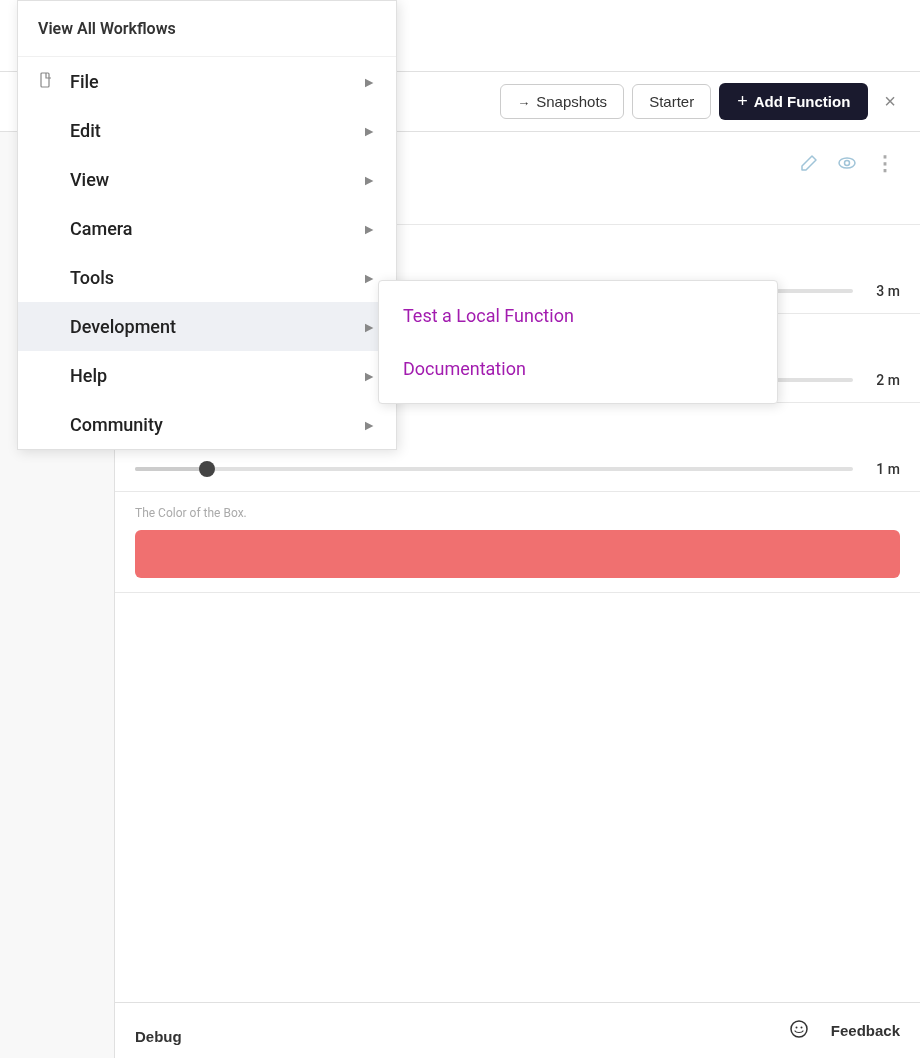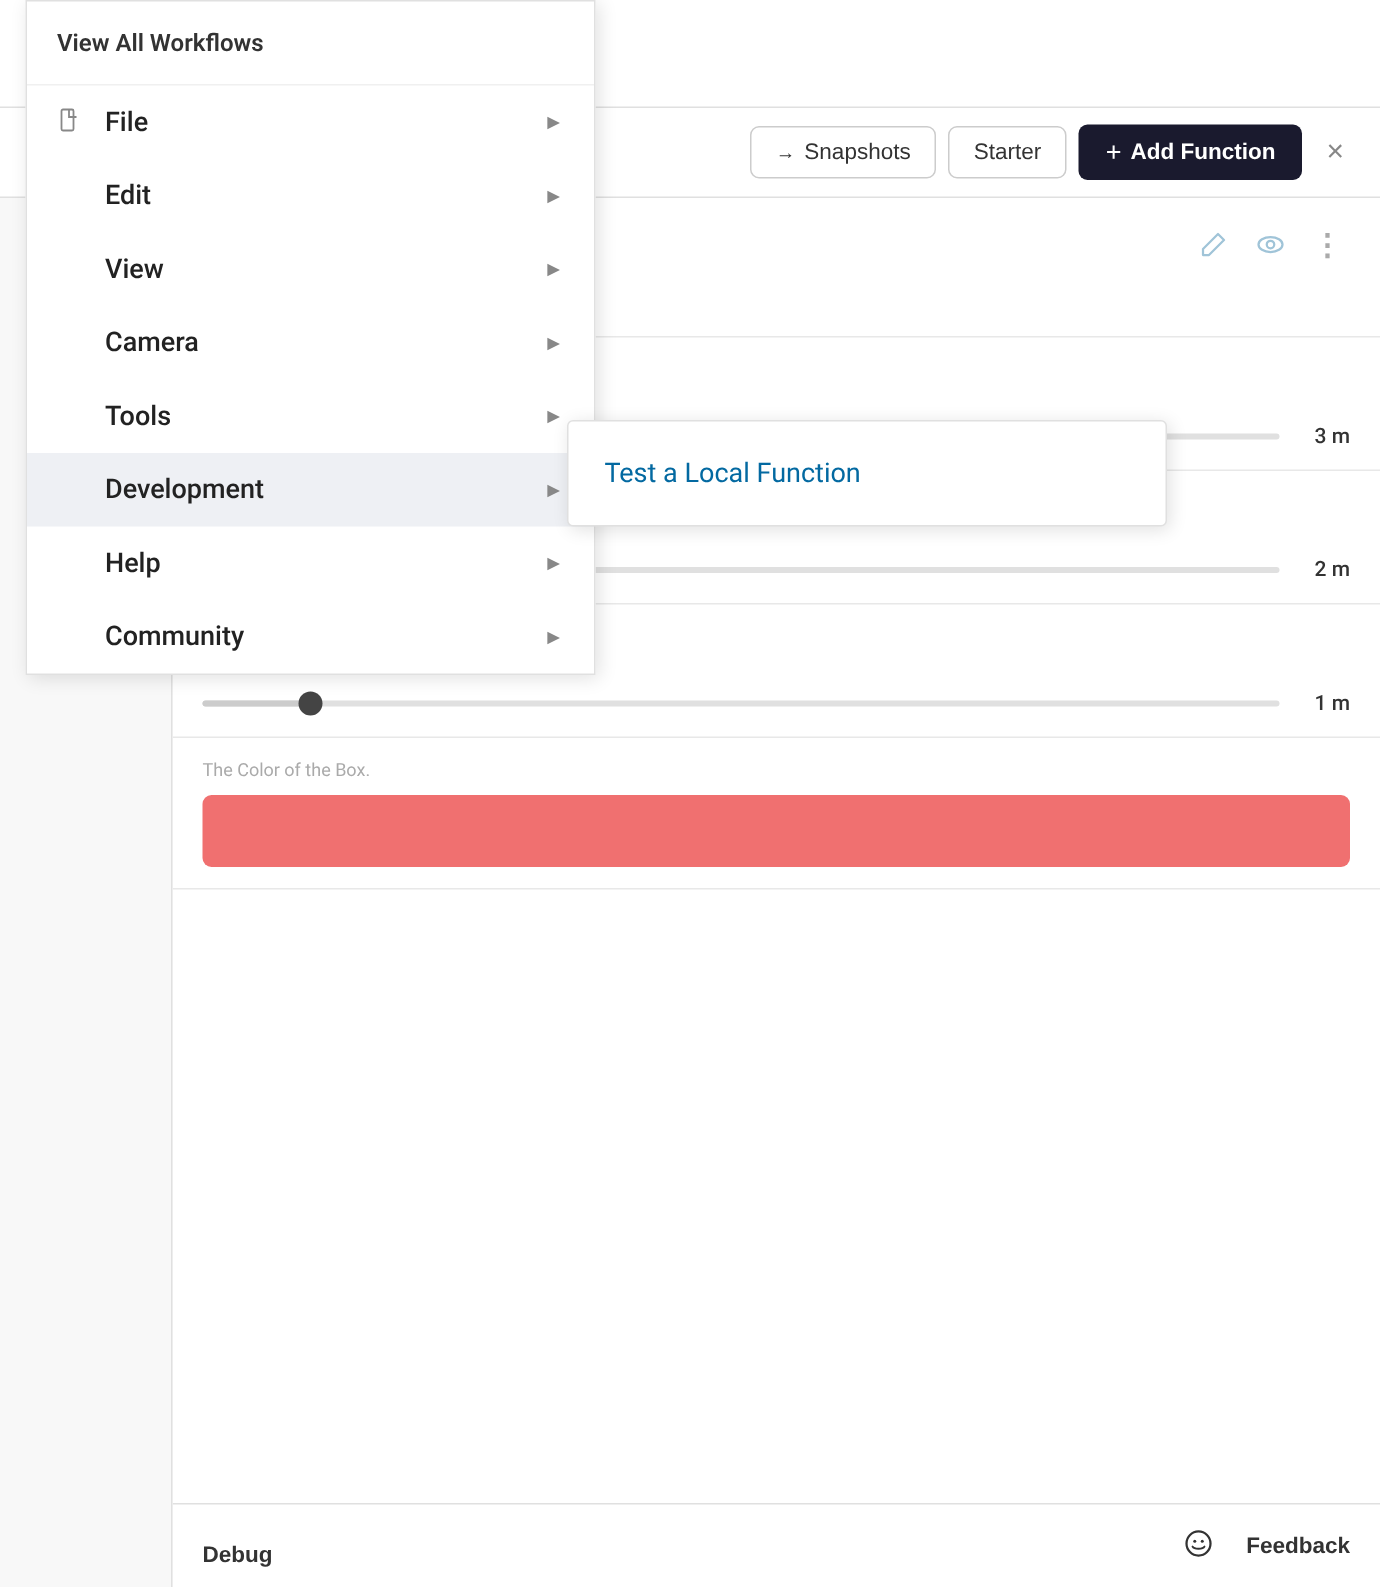--- a/index.html
+++ b/index.html
@@ -391,21 +391,21 @@
       border: 1px solid #e0e0e0;
       border-radius: 4px;
       box-shadow: 2px 2px 12px rgba(0,0,0,0.12);
       z-index: 300;
       padding: 8px 0;
     }
 
     .submenu-item {
       padding: 16px 24px;
       font-size: 18px;
-      color: #0369a1;
+      color: #a21caf;
       cursor: pointer;
       font-weight: 400;
     }
   </style>
 </head>
 <body>
 
 <div class="app-window">
 
   <div class="app-header">
@@ -639,17 +639,20 @@
         </div>
         <span class="chevron">►</span>
       </div>
 
     </div>
 
     <div class="submenu">
       <div class="submenu-item">
         <span>Test a Local Function</span>
       </div>
+      <div class="submenu-item">
+        <span>Documentation</span>
+      </div>
     </div>
 
   </div>
 
 </div>
 
 </body></html>

